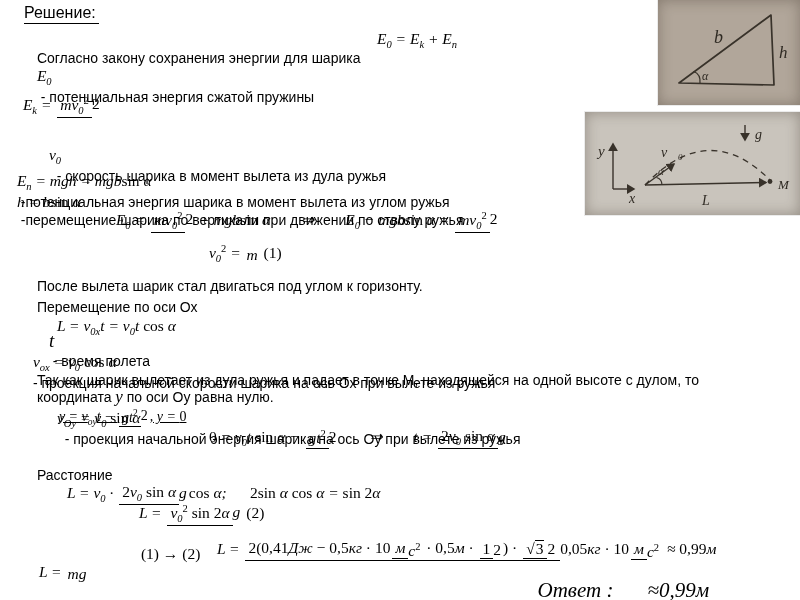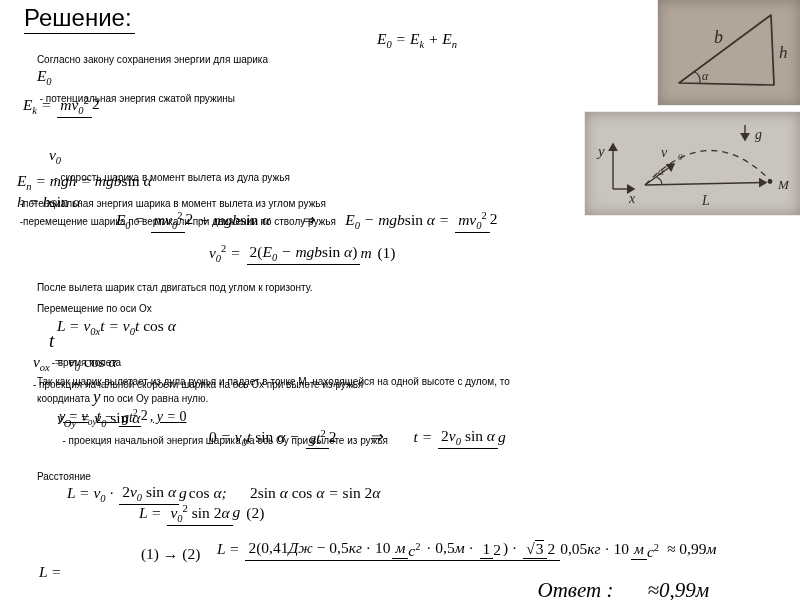--- a/index.html
+++ b/index.html
@@ -1,24 +1,24 @@
 <!DOCTYPE html>
 <html><head>
 <meta charset="utf-8">
 <style>
   * { margin:0; padding:0; box-sizing:border-box; }
   html,body { width:800px; height:600px; }
   body { position:relative; background:#ffffff; color:#000; overflow:hidden;
          font-family:"Liberation Sans", sans-serif; }
 
-  .title { position:absolute; left:24px; top:4px; font-size:24px;
+  .title { position:absolute; left:24px; top:4px; font-size:16px;
            border-bottom:1px solid #000; padding:0 3px 1px 0; }
 
   .line { position:absolute; white-space:pre; }
-  .t { font-family:"Liberation Sans", sans-serif; font-size:10px; }
+  .t { font-family:"Liberation Sans", sans-serif; font-size:14px; }
   .m { font-family:"Liberation Serif", serif; font-style:italic; font-size:15.5px; line-height:1.1; }
   .m .up { font-style:normal; }
   .m sub, .m sup { font-size:68%; }
   .abs { position:absolute; }
 
   .frac { display:inline-flex; flex-direction:row; 
           vertical-align:middle; margin:0 2px; line-height:1.05; }
   .frac .num { display:block; padding:0 3px 1px; border-bottom:1px solid #000; }
   .frac .den { display:block; padding-top:1px; }
 
@@ -71,21 +71,21 @@
 <div class="line" style="left:8px; top:175px;">
   <span class="m">h = b<span class="up">sin </span>α</span>
   <span class="t"> -перемещение шарика по вертикали при движении по стволу ружья</span>
 </div>
 
 <div class="line" style="left:107px; top:192px;">
   <span class="m">E<sub>0</sub> = <span class="frac"><span class="num">mv<sub>0</sub><sup><span class="up">2</span></sup></span><span class="den"><span class="up">2</span></span></span> + mgb<span class="up">sin </span>α  ⇒  E<sub>0</sub> − mgb<span class="up">sin </span>α = <span class="frac"><span class="num">mv<sub>0</sub><sup><span class="up">2</span></sup></span><span class="den"><span class="up">2</span></span></span></span>
 </div>
 
 <div class="line" style="left:200px; top:225px;">
-  <span class="m">v<sub>0</sub><sup><span class="up">2</span></sup> = <span class="frac"><span class="num"><span class="up">2(</span>E<sub>0</sub> − mgb<span class="up">sin </span>α<span class="up">)</span></span><span class="den">m</span></span> <span class="up">(1)</span></span>
+  <span class="m">v<sub>0</sub><sup><span class="up">2</span></sup> = <span class="frac"><span class="den">m</span></span> <span class="up">(1)</span></span>
 </div>
 
 <div class="line" style="left:28px; top:259px;">
   <span class="t">После вылета шарик стал двигаться под углом к горизонту.</span>
 </div>
 
 <div class="line" style="left:28px; top:280px;">
   <span class="t">Перемещение по оси Ох</span>
 </div>
 
@@ -128,21 +128,21 @@
 
 <div class="line" style="left:130px; top:485px;">
   <span class="m">L = <span class="frac"><span class="num">v<sub>0</sub><sup><span class="up">2</span></sup> <span class="up">sin 2</span>α</span><span class="den">g</span></span> <span class="up">(2)</span></span>
 </div>
 
 <div class="line" style="left:132px; top:527px;">
   <span class="m"><span class="up">(1) → (2)</span></span>
 </div>
 
 <div class="line" style="left:30px; top:545px;">
-  <span class="m">L = <span class="frac"></span></span>
+  <span class="m">L = <span class="frac"><span class="den">mg</span></span></span>
 </div>
 
 <div class="line" style="left:208px; top:522px;">
   <span class="m">L = <span class="frac"><span class="num"><span class="up">2(0,41</span>Дж<span class="up"> − 0,5</span>кг<span class="up"> · 10</span><span class="frac"><span class="num">м</span><span class="den">с<sup><span class="up">2</span></sup></span></span><span class="up"> · 0,5</span>м<span class="up"> · </span><span class="frac"><span class="num"><span class="up">1</span></span><span class="den"><span class="up">2</span></span></span><span class="up">) · </span><span class="frac"><span class="num"><span class="sqrt"><span class="rad">√</span><span class="radicand"><span class="up">3</span></span></span></span><span class="den"><span class="up">2</span></span></span></span><span class="den"><span class="up">0,05</span>кг<span class="up"> · 10</span><span class="frac"><span class="num">м</span><span class="den">с<sup><span class="up">2</span></sup></span></span></span></span> ≈ <span class="up">0,99</span>м</span>
 </div>
 
 <div class="answer">
   <span>Ответ :</span><span class="val">≈0,99м</span>
 </div>
 

